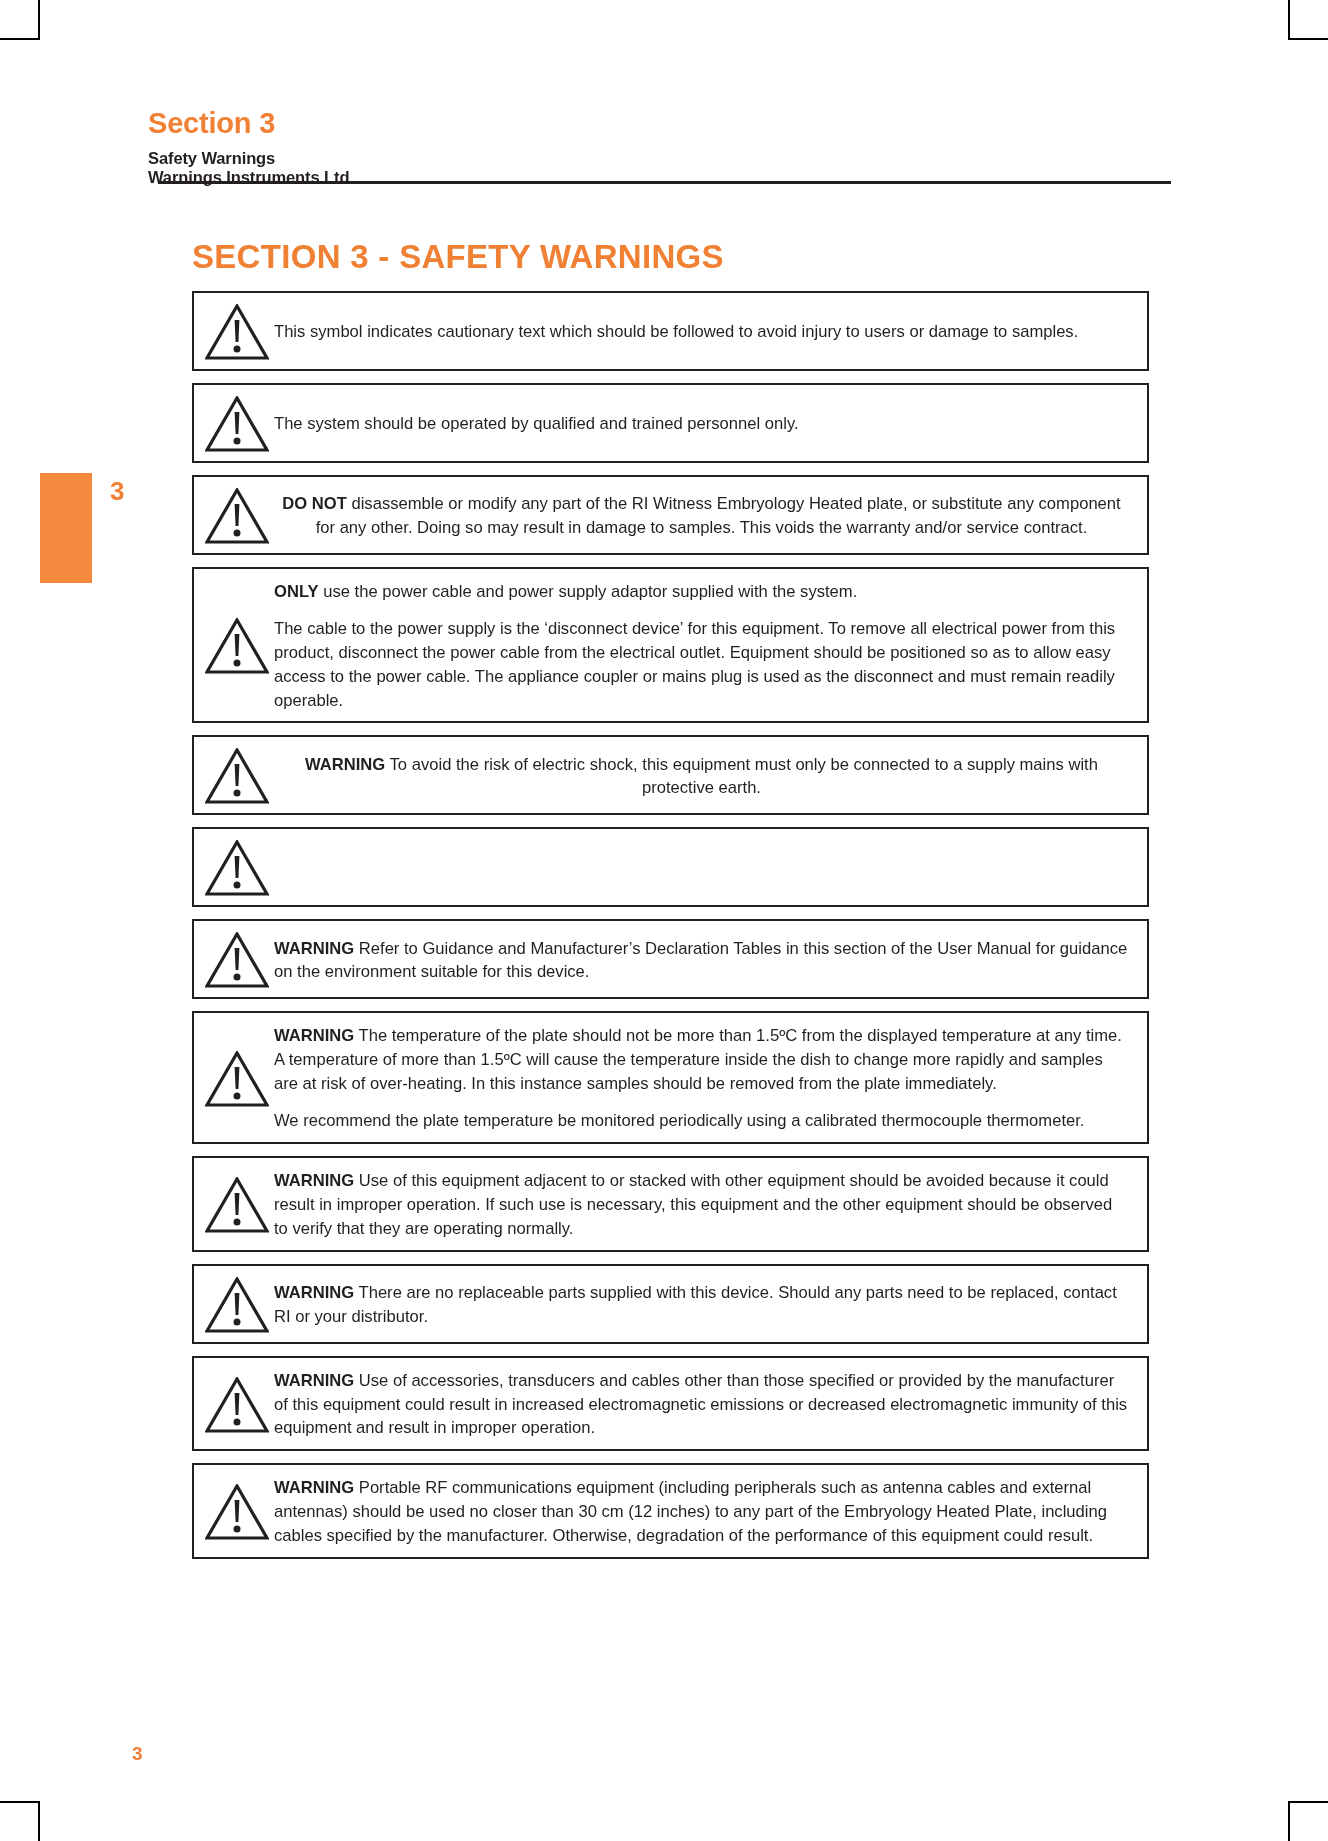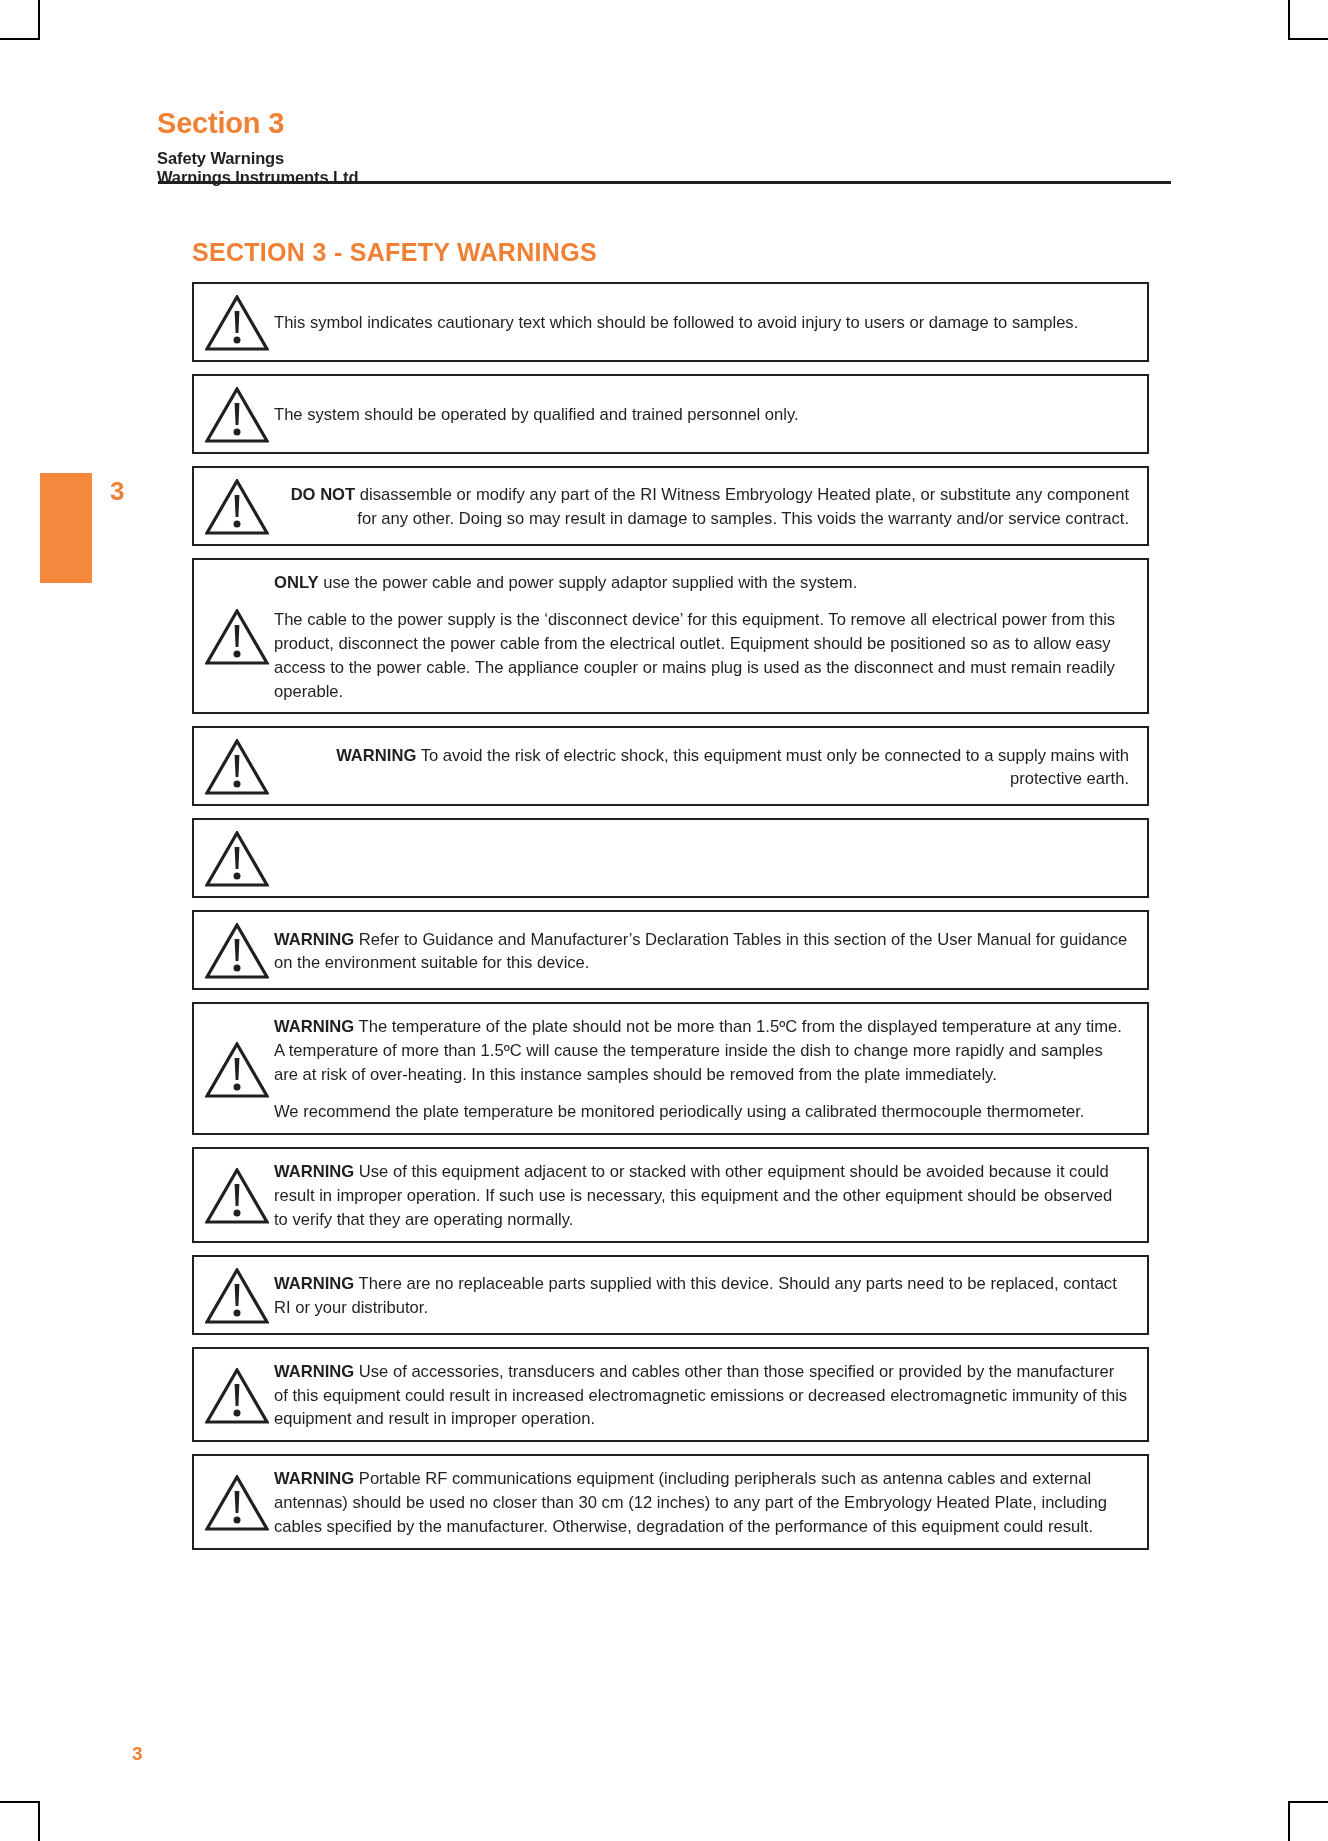--- a/index.html
+++ b/index.html
@@ -31,21 +31,21 @@
   .crop-tr-v { right: 38px; top: 0; }
   .crop-tr-h { right: 0;    top: 38px; }
   .crop-bl-v { left: 38px;  bottom: 0; }
   .crop-bl-h { left: 0;     bottom: 38px; }
   .crop-br-v { right: 38px; bottom: 0; }
   .crop-br-h { right: 0;    bottom: 38px; }
 
   
   .header {
     position: absolute;
-    left: 157px;
+    left: 148px;
     top: 108px;
     width: 1013px;
   }
   .header-section-title {
     color: #f08033;
     font-size: 29px;
     font-weight: bold;
     letter-spacing: -0.2px;
     line-height: 1.1;
   }
@@ -89,21 +89,21 @@
 
   
   .content {
     position: absolute;
     left: 192px;
     top: 238px;
     width: 957px;
   }
   .page-title {
     color: #f08033;
-    font-size: 25px;
+    font-size: 33px;
     font-weight: bold;
     letter-spacing: 0.3px;
     margin-bottom: 15px;
   }
 
   
   .warn-box {
     border: 2.5px solid #231f20;
     display: flex;
     align-items: center;
@@ -124,21 +124,21 @@
     flex: 1 1 auto;
     font-size: 16.6px;
     line-height: 1.44;
     color: #231f20;
     padding-right: 4px;
   }
   .warn-text p { margin: 0; }
   .warn-text p + p { margin-top: 13px; }
   .warn-text .lead { font-weight: bold; }
   .warn-text.justify p { text-align: justify; }
-  .warn-text.justify p:last-child { text-align: right; }
+  .warn-text.justify p:last-child { text-align: center; }
 
   
   .footer-page-number {
     position: absolute;
     left: 132px;
     top: 1743px;
     color: #f08033;
     font-size: 19px;
     font-weight: bold;
   }

